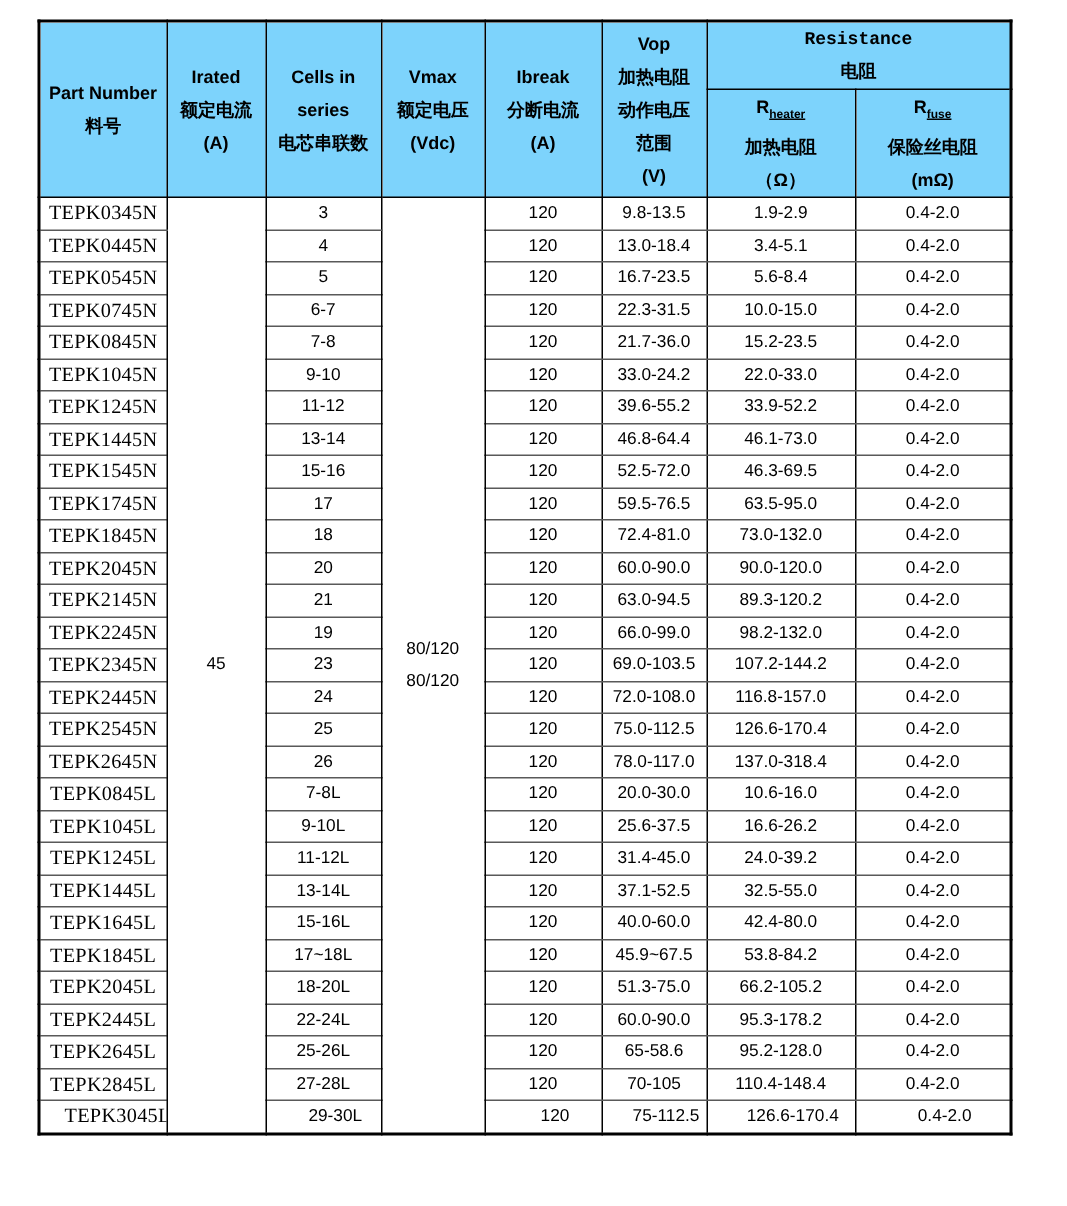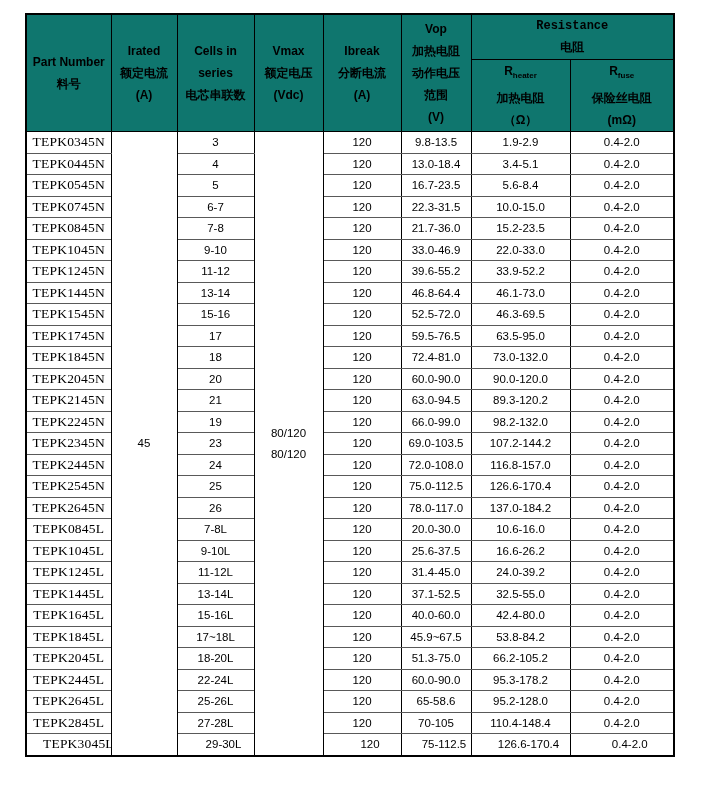--- a/index.html
+++ b/index.html
@@ -1,23 +1,23 @@
 <!DOCTYPE html>
 <html><head>
 <meta charset="utf-8">
 <style>
   html,body{margin:0;padding:0;background:#ffffff;}
   body{width:711px;height:804px;font-family:"Liberation Sans",sans-serif;color:#000;}
   .page{padding:13px 0 0 25px;}
   table.spec{border-collapse:collapse;table-layout:fixed;width:648px;border:2px solid #000;}
   th,td{border:1px solid #000;text-align:center;vertical-align:middle;padding:0;overflow:hidden;}
-  thead th{background:#0f766e;font-weight:bold;font-size:12px;line-height:22px;}
+  thead th{background:#7dd3fc;font-weight:bold;font-size:12px;line-height:22px;}
   thead tr.top-band th.band{height:44px;font-family:Liberation Mono, monospace;}
   thead tr.sub-band th{height:70px;}
-  thead sub{font-size:8px;font-weight:bold;}
+  thead sub{font-size:8px;font-weight:bold;text-decoration:underline;}
   tbody td{height:20.5px;font-size:11.5px;line-height:20.5px;border-top-color:#595959;border-bottom-color:#595959;}
   tbody tr:last-child td{border-bottom-color:#000;padding-left:16px;}
   td.part{font-family:"Liberation Serif",serif;font-size:13.5px;letter-spacing:0.2px;margin-left:28px;}
   td.merged-cell{font-size:11.5px;border-top-color:#000;border-bottom-color:#000;}
   td.merged-cell .vline{line-height:21px;}
 </style>
 </head>
 <body>
 
 <div class="page">
@@ -126,21 +126,21 @@
           <td>7-8</td>
           <td>120</td>
           <td>21.7-36.0</td>
           <td>15.2-23.5</td>
           <td>0.4-2.0</td>
         </tr>
         <tr>
           <td class="part">TEPK1045N</td>
           <td>9-10</td>
           <td>120</td>
-          <td>33.0-46.9</td>
+          <td>33.0-24.2</td>
           <td>22.0-33.0</td>
           <td>0.4-2.0</td>
         </tr>
         <tr>
           <td class="part">TEPK1245N</td>
           <td>11-12</td>
           <td>120</td>
           <td>39.6-55.2</td>
           <td>33.9-52.2</td>
           <td>0.4-2.0</td>
@@ -223,21 +223,21 @@
           <td>120</td>
           <td>75.0-112.5</td>
           <td>126.6-170.4</td>
           <td>0.4-2.0</td>
         </tr>
         <tr>
           <td class="part">TEPK2645N</td>
           <td>26</td>
           <td>120</td>
           <td>78.0-117.0</td>
-          <td>137.0-184.2</td>
+          <td>137.0-318.4</td>
           <td>0.4-2.0</td>
         </tr>
         <tr>
           <td class="part">TEPK0845L</td>
           <td>7-8L</td>
           <td>120</td>
           <td>20.0-30.0</td>
           <td>10.6-16.0</td>
           <td>0.4-2.0</td>
         </tr>

